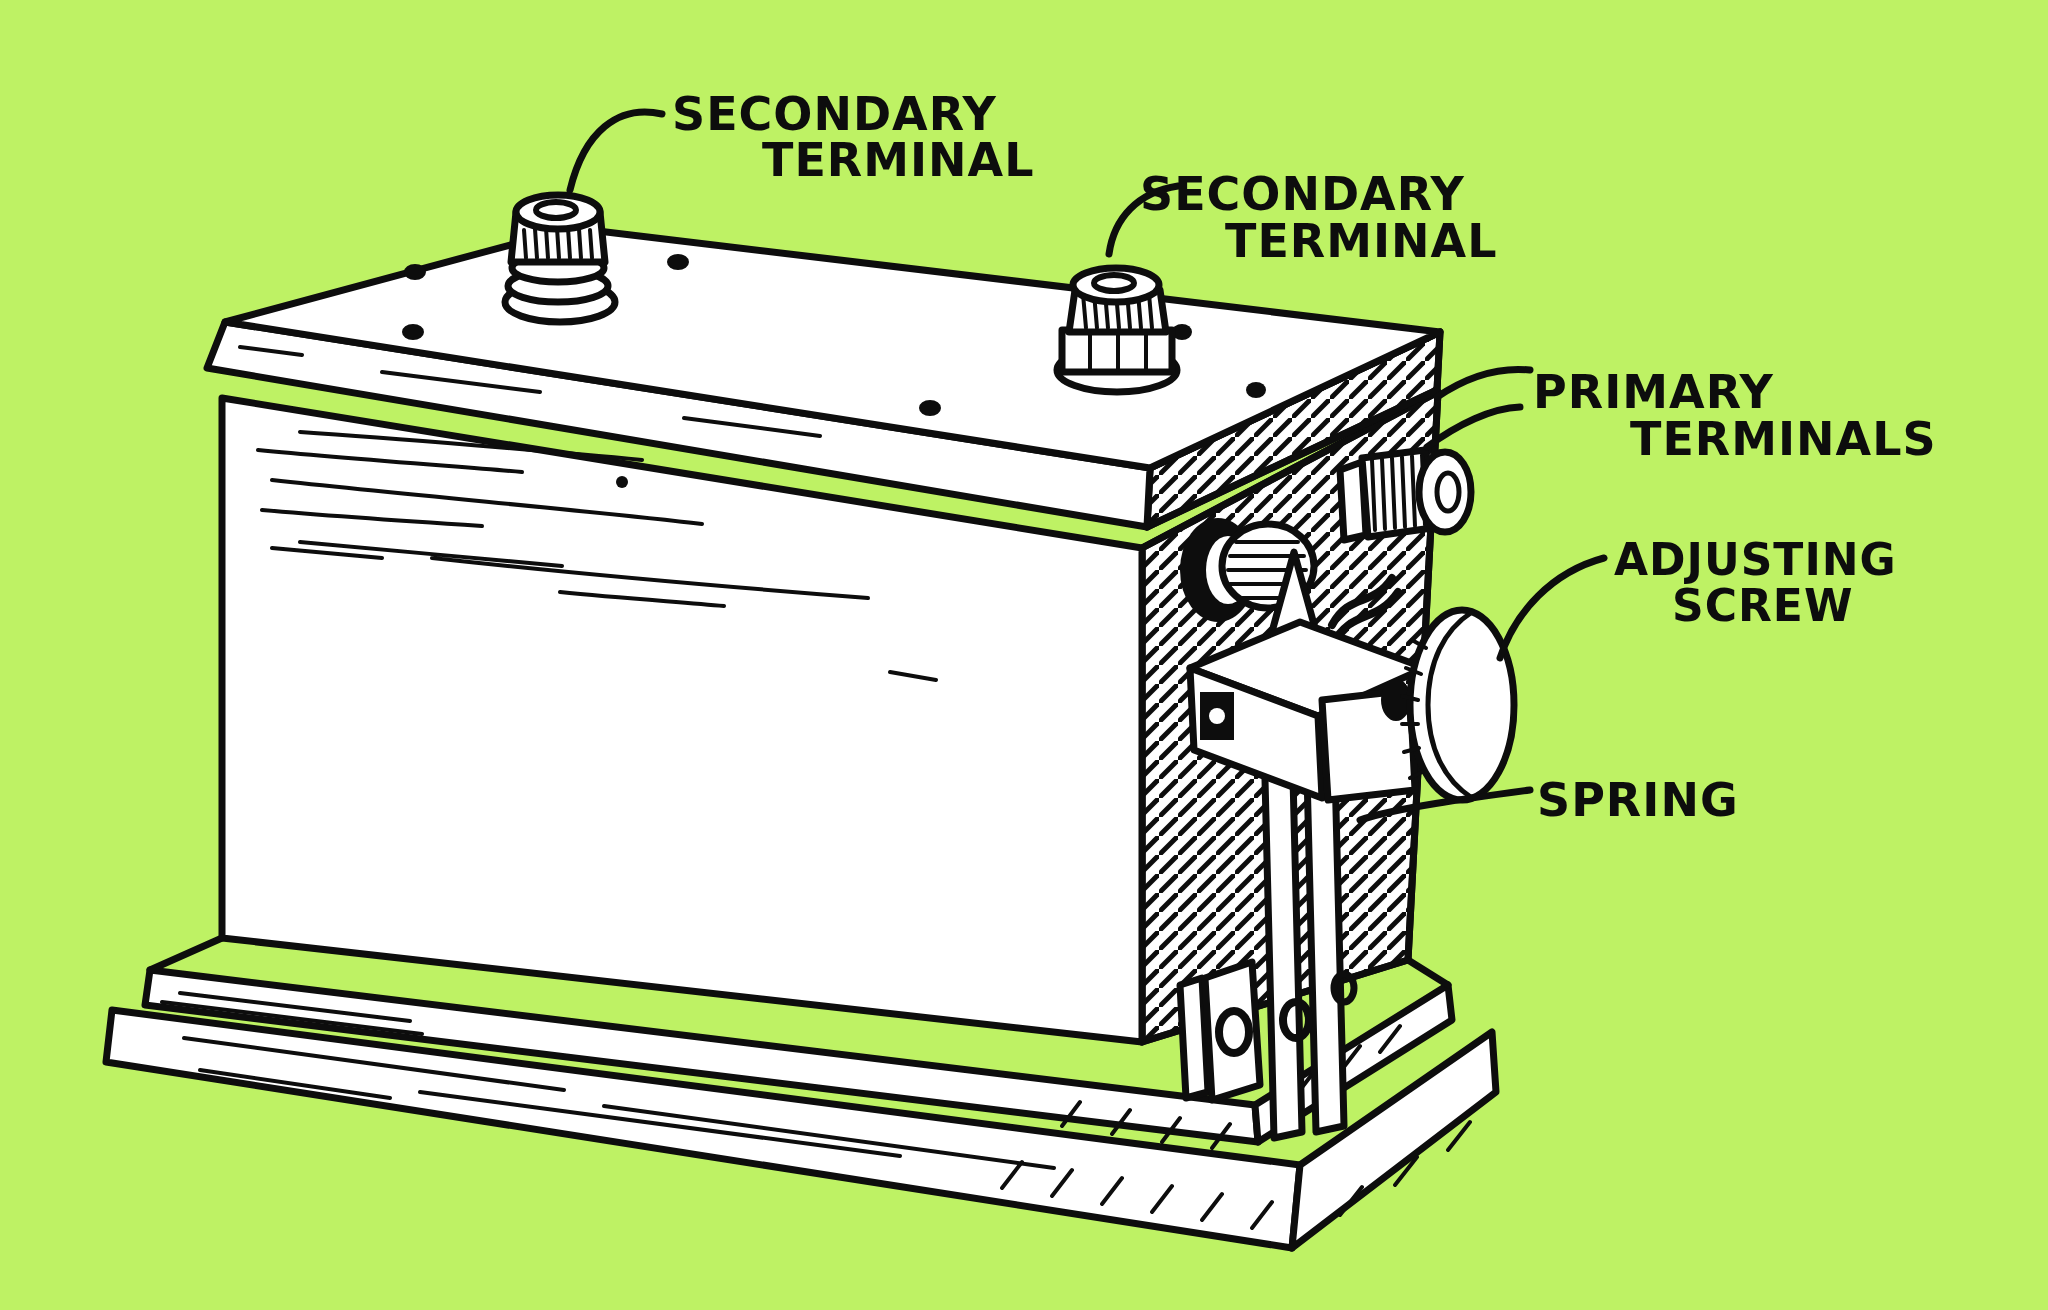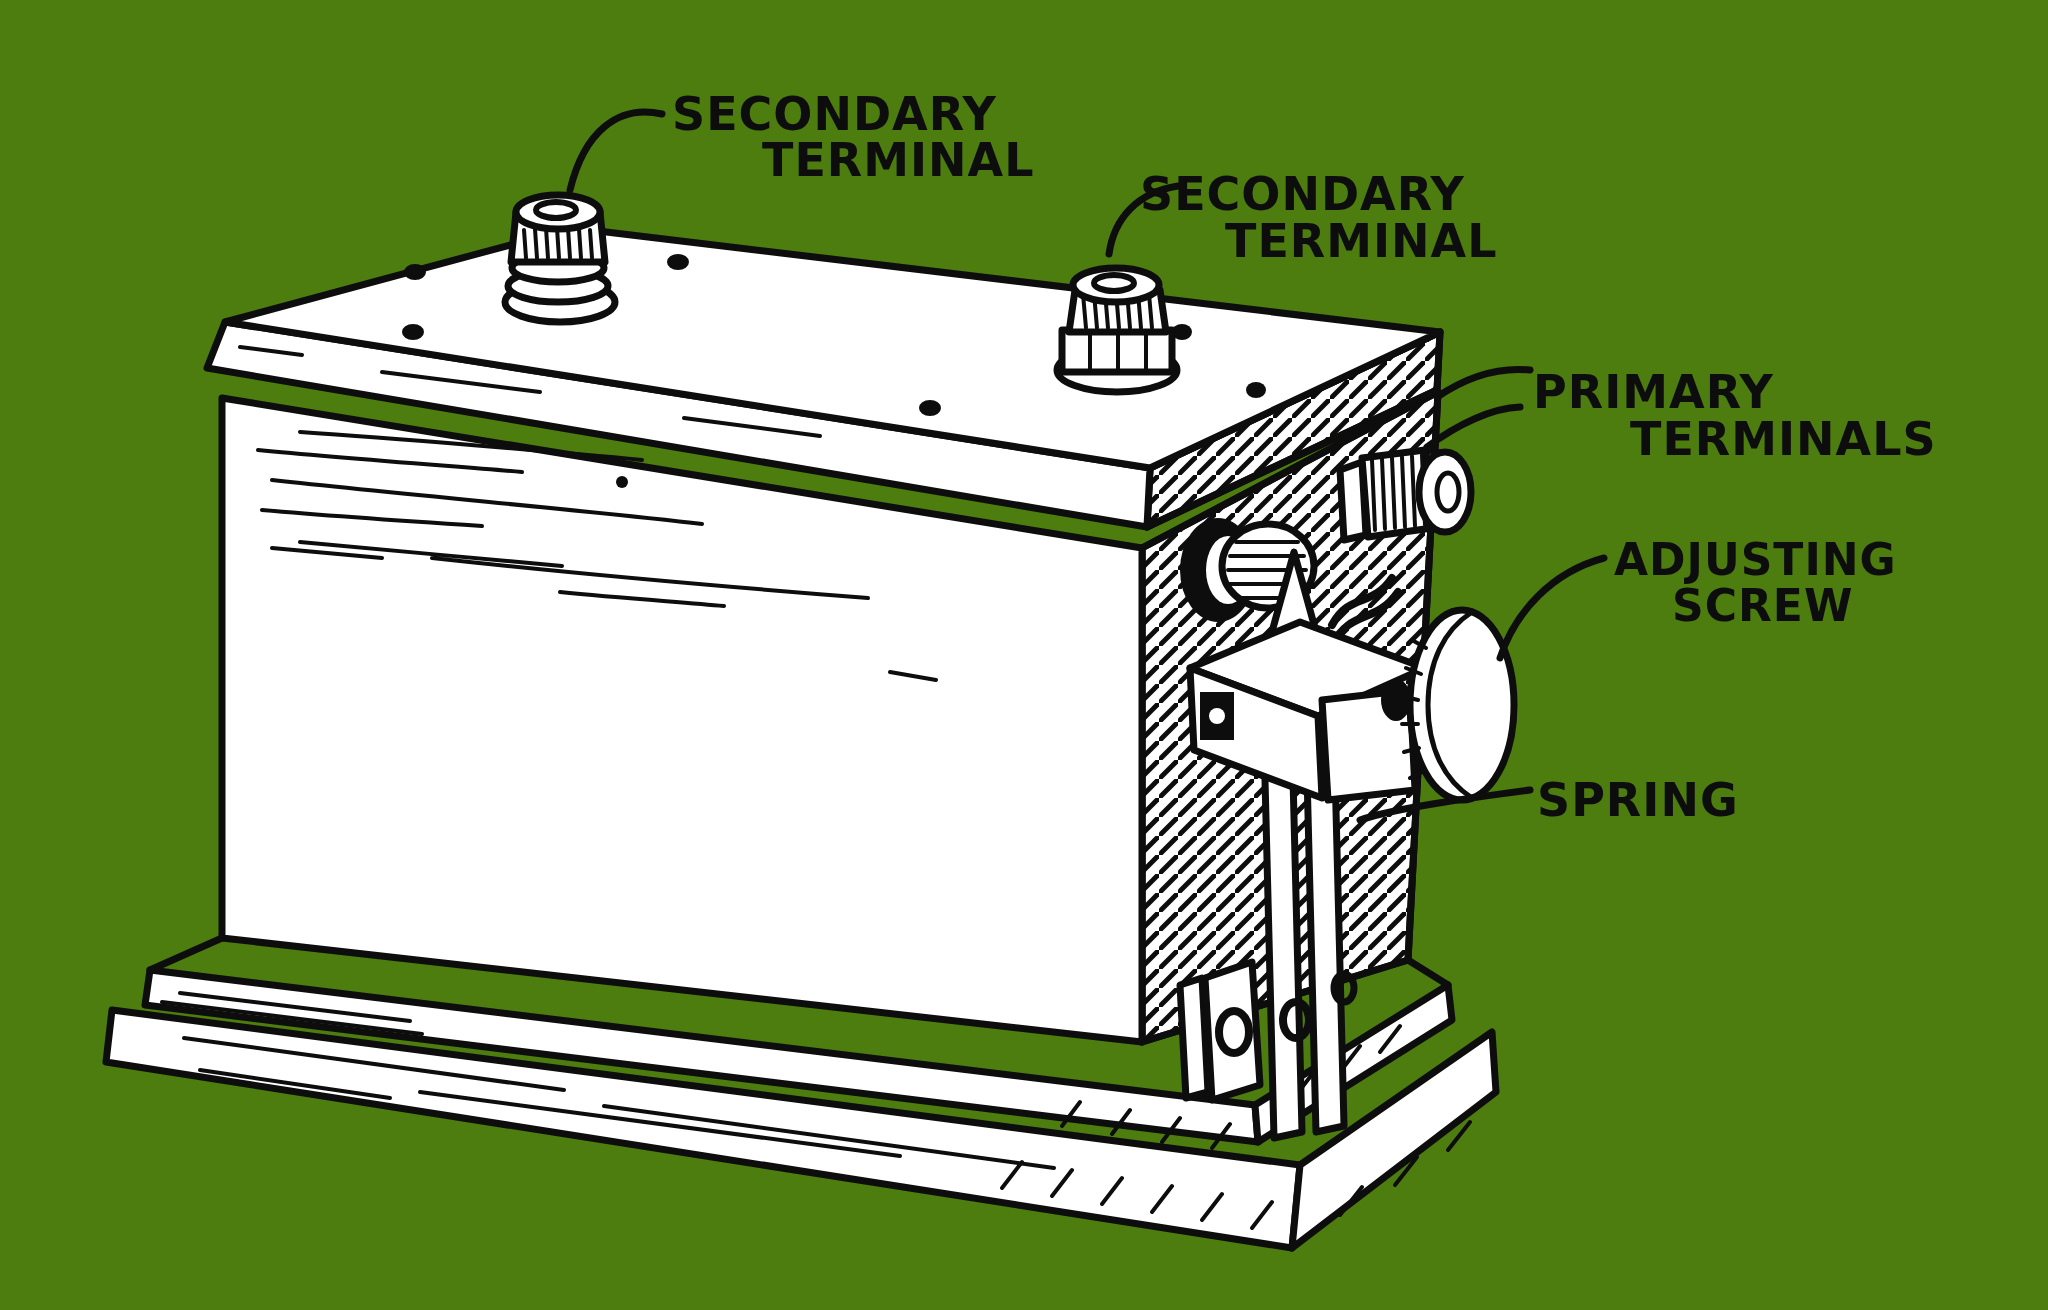--- a/index.html
+++ b/index.html
@@ -1,16 +1,16 @@
 <!DOCTYPE html>
 <html><head>
 <meta charset="utf-8">
 <style>
   html,body{margin:0;padding:0;background:#ffffff;}
-  #stage{position:relative;width:2048px;height:1310px;background:#4d7c0f;overflow:hidden;}
+  #stage{position:relative;width:2048px;height:1310px;background:#bef264;overflow:hidden;}
   svg{position:absolute;left:0;top:0;}
   .ink{stroke:#0d0d0d;fill:none;stroke-linecap:round;stroke-linejoin:round;}
   .face{fill:#ffffff;stroke:#0d0d0d;stroke-width:7;stroke-linejoin:round;}
   .thin{stroke:#0d0d0d;stroke-width:4;fill:none;stroke-linecap:round;}
   .lbl{font-family:"DejaVu Sans",sans-serif;font-weight:bold;font-size:46px;fill:#0d0d0d;letter-spacing:1px;}
   .lbl2{font-family:"DejaVu Sans",sans-serif;font-weight:bold;font-size:44px;fill:#0d0d0d;letter-spacing:1px;}
 </style>
 </head>
 <body>
 

